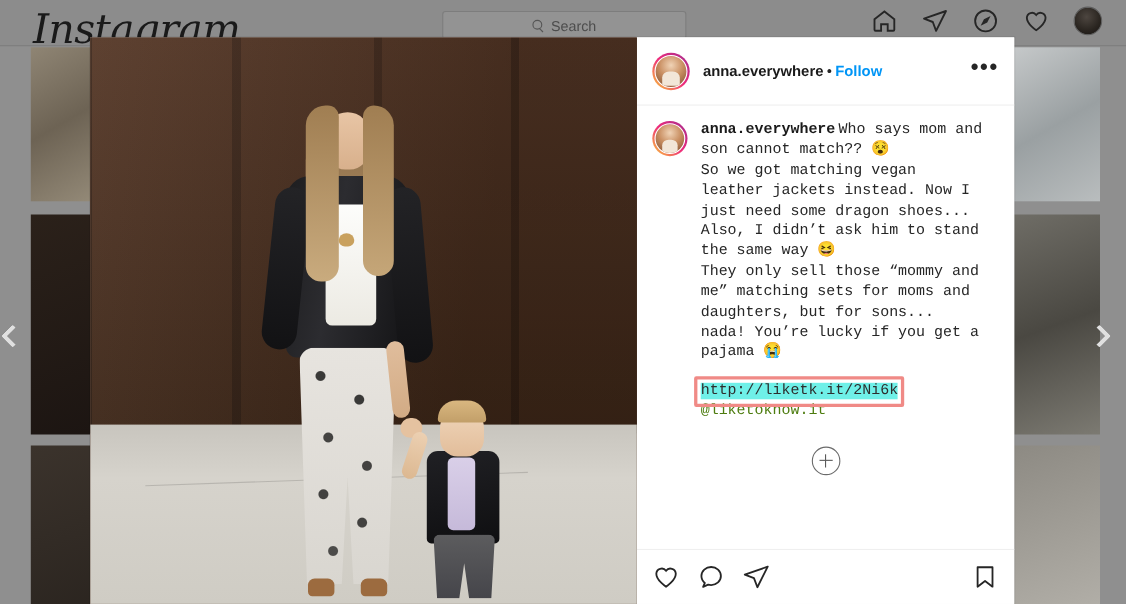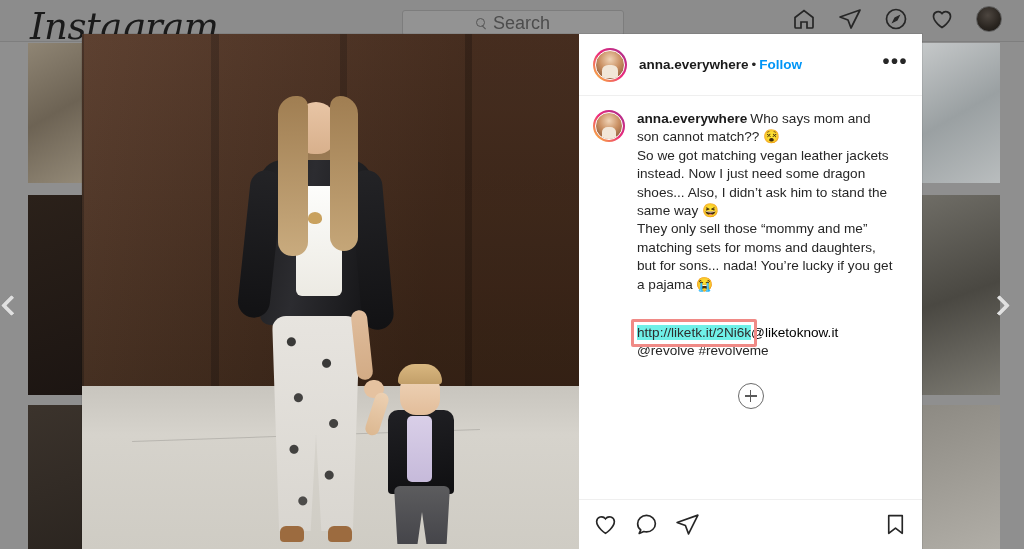--- a/index.html
+++ b/index.html
@@ -33,21 +33,21 @@
   .search-icon { width: 11px; height: 11px; position: relative; display:block; }
   .search-icon::before {
     content: ""; position: absolute; left: 0; top: 0;
     width: 7px; height: 7px; border: 1.3px solid #555; border-radius: 50%;
   }
   .search-icon::after {
     content: ""; position: absolute; left: 6.5px; top: 7px;
     width: 4.5px; height: 1.3px; background: #555; transform: rotate(45deg);
     transform-origin: left center;
   }
-  .search-ph { font-size: 18px; color: #4d4d4d; }
+  .search-ph { font-size: 13px; color: #4d4d4d; }
 
   .nav-icons {
     position: absolute; right: 22px; top: 6px;
     display: flex; align-items: center; gap: 22px;
   }
   .nav-icons svg { display: block; }
   .nav-avatar {
     width: 26px; height: 26px; border-radius: 50%;
     background: radial-gradient(circle at 45% 35%, #4d4640 0%, #2a2520 60%, #171412 100%);
     border: 1px solid #5e5e5e;
@@ -199,33 +199,33 @@
   .head-line1 { font-size: 13.5px; line-height: 16px; }
   .uname { font-weight: bold; color: #1a1a1a; }
   .dot-sep { color: #262626; margin: 0 3px; }
   .follow { color: #0095f6; font-weight: bold; cursor: pointer; }
   .loc { font-size: 12.5px; color: #262626; }
   .more-dots {
     margin-left: auto; font-size: 20px; color: #262626; letter-spacing: 1.5px;
     line-height: 10px; padding-bottom: 8px; cursor: pointer; font-weight: bold;
   }
 
-  .comments { flex: 1 1 auto; overflow: hidden; padding: 14px 14px 0 14px; position: relative; }
+  .comments { flex: 1 1 auto; overflow: hidden; padding: 14px 14px 0 14px; position: relative; font-family: Liberation Mono, monospace; }
   .caption-row { display: flex; gap: 12px; }
   .ring.sm { width: 32px; height: 32px; }
   .caption-body { font-size: 13.6px; line-height: 18.4px; color: #262626; max-width: 258px; }
   .caption-body .uname { margin-right: 3px; }
   .cap-line { display: block; }
-  .link-wrap { position: relative; display: inline-block; margin-top: 30px; }
+  .link-wrap { position: relative; display: inline-block; margin-top: 16px; }
   .hl-box {
     position: absolute; left: -6px; top: -5px; right: -6px; bottom: -5px;
     border: 3px solid #f08a86; border-radius: 2px; pointer-events: none;
   }
   .url { background: #6ff0e8; color: #2d2d2d; }
-  .mention { color: #000000; text-align: right; }
+  .mention { color: #4d7c0f; text-align: right; }
   .timestamp { font-size: 11.5px; color: #a8a8a8; margin-top: 16px; letter-spacing: .3px; }
 
   .load-more { display: flex; justify-content: center; margin-top: 22px; }
   .plus-circle {
     width: 26px; height: 26px; border-radius: 50%; border: 1.2px solid #6b6b6b;
     display:flex; align-items:center; justify-content:center; cursor: pointer;
   }
   .plus-circle::before{ content:""; position:absolute; width:12px; height:1.3px; background:#5a5a5a;}
   .plus-circle::after { content:""; position:absolute; width:1.3px; height:12px; background:#5a5a5a;}
   .plus-circle{ position:relative; }
@@ -340,21 +340,20 @@
           </div>
           <div class="caption-body">
             <span class="uname">anna.everywhere</span><span>Who says mom and son cannot match?? 😵</span>
             <span class="cap-line">So we got matching vegan leather jackets instead. Now I just need some dragon shoes... Also, I didn’t ask him to stand the same way 😆</span>
             <span class="cap-line">They only sell those “mommy and me” matching sets for moms and daughters, but for sons... nada! You’re lucky if you get a pajama 😭</span>
 
             <span class="link-wrap">
               <span class="hl-box"></span>
               <span class="url">http://liketk.it/2Ni6k</span>
             </span><span class="mention">@liketoknow.it</span>
-            <span class="cap-line">@revolve #revolveme</span>
 
           </div>
         </div>
 
         <div class="load-more">
           <span class="plus-circle"></span>
         </div>
       </div>
 
       <div class="actions">

